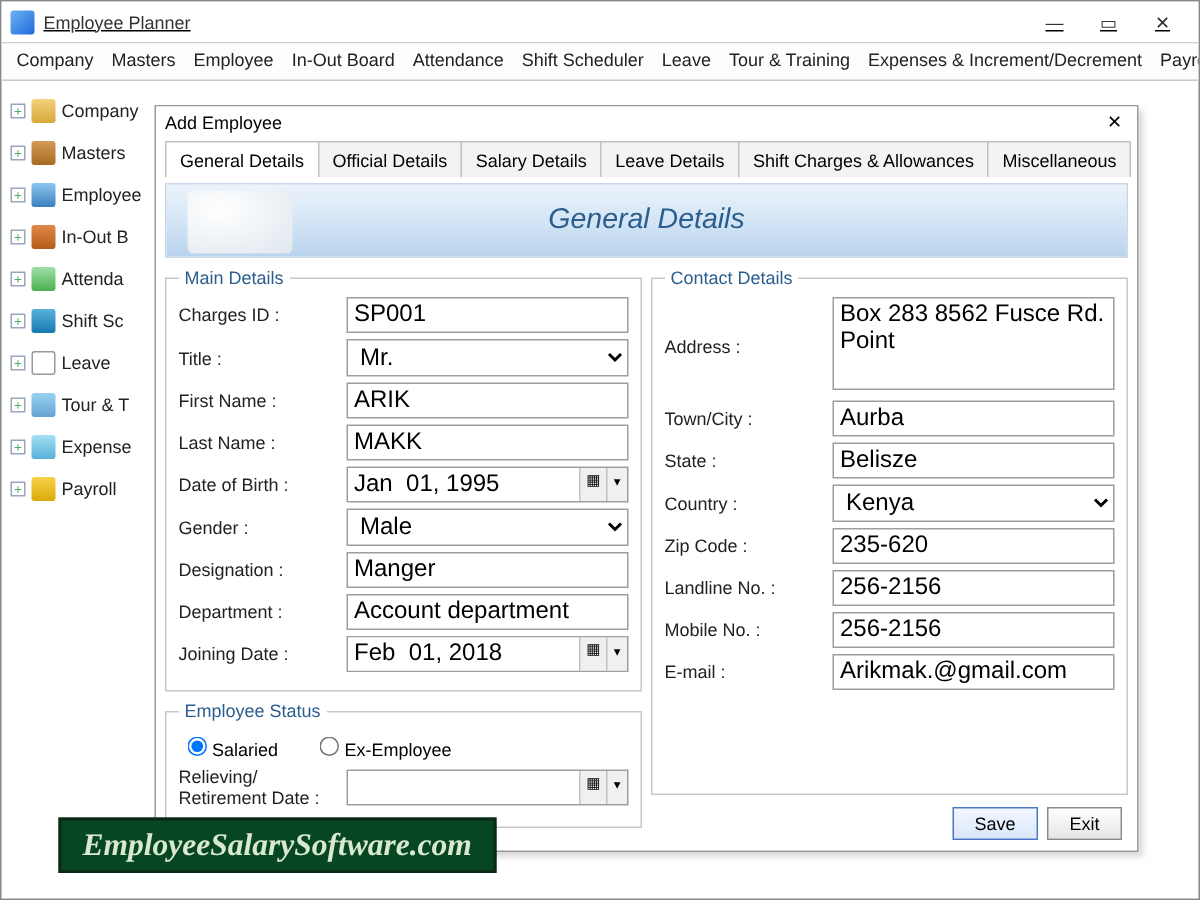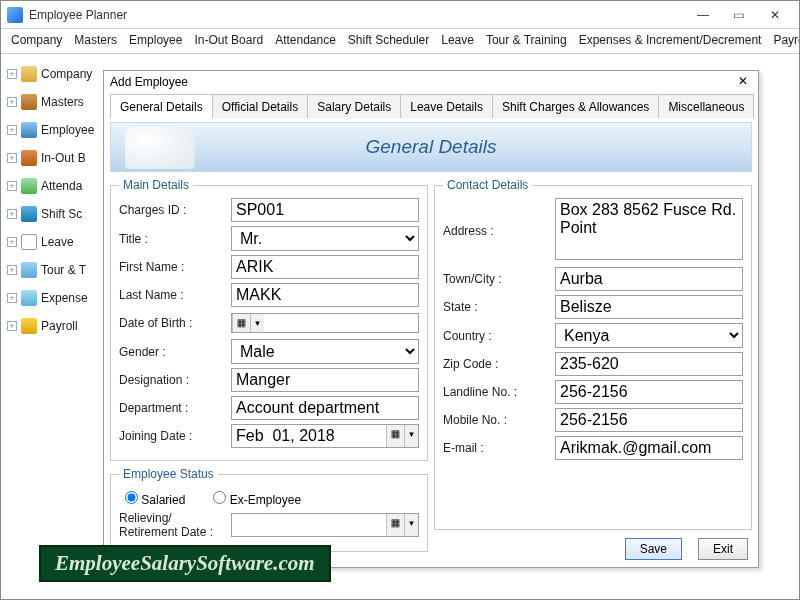--- a/index.html
+++ b/index.html
@@ -13,20 +13,21 @@
     overflow: hidden;
     border: 1px solid #888;
   }
   .titlebar {
     height: 28px;
     display: flex;
     align-items: center;
     padding: 0 6px;
     border-bottom: 1px solid #d0d0d0;
     background: #fff;
+    text-decoration: underline;
   }
   .app-icon {
     width: 16px; height: 16px;
     background: linear-gradient(135deg,#6db3f2,#1e69de);
     border-radius: 2px;
     margin-right: 6px;
   }
   .title-text { flex: 0 0 auto; color: #333; }
   .title-spacer { flex: 1; }
   .win-btn {
@@ -201,21 +202,21 @@
   }
   .date-field .dd{
     width:14px;background:#f0f0f0;border-left:1px solid #c0c0c0;
     text-align:center;font-size:9px;line-height:18px;
   }
   textarea{height:62px; resize:none;}
   .radio-row{display:flex;gap:28px;align-items:center;padding:4px 6px;}
   .dlg-buttons{
     display:flex;
     justify-content:flex-end;
-    gap:16px;
+    gap:6px;
     padding:8px 10px 0;
   }
   .btn{
     border:1px solid #8a8a8a;
     background:linear-gradient(#fefefe,#e6e6e6);
     padding:3px 14px;
     font-size:12px;
     cursor:default;
   }
   .btn.primary{
@@ -353,20 +354,21 @@
               <div class="fld"><input type="text" value="ARIK" style=""></div>
             </div>
           <div class="frow">
               <label>Last Name :</label>
               <div class="fld"><input type="text" value="MAKK" style=""></div>
             </div>
           <div class="frow">
               <label>Date of Birth :</label>
               <div class="fld">
                 <div class="date-field">
+                  <input type="text" value="Jan  01, 1995" style="">
                   <span class="cal">▦</span>
                   <span class="dd">▾</span>
                 </div>
               </div>
             </div>
           <div class="frow">
               <label>Gender :</label>
               <div class="fld"><select><option>Male</option></select></div>
             </div>
           <div class="frow">

